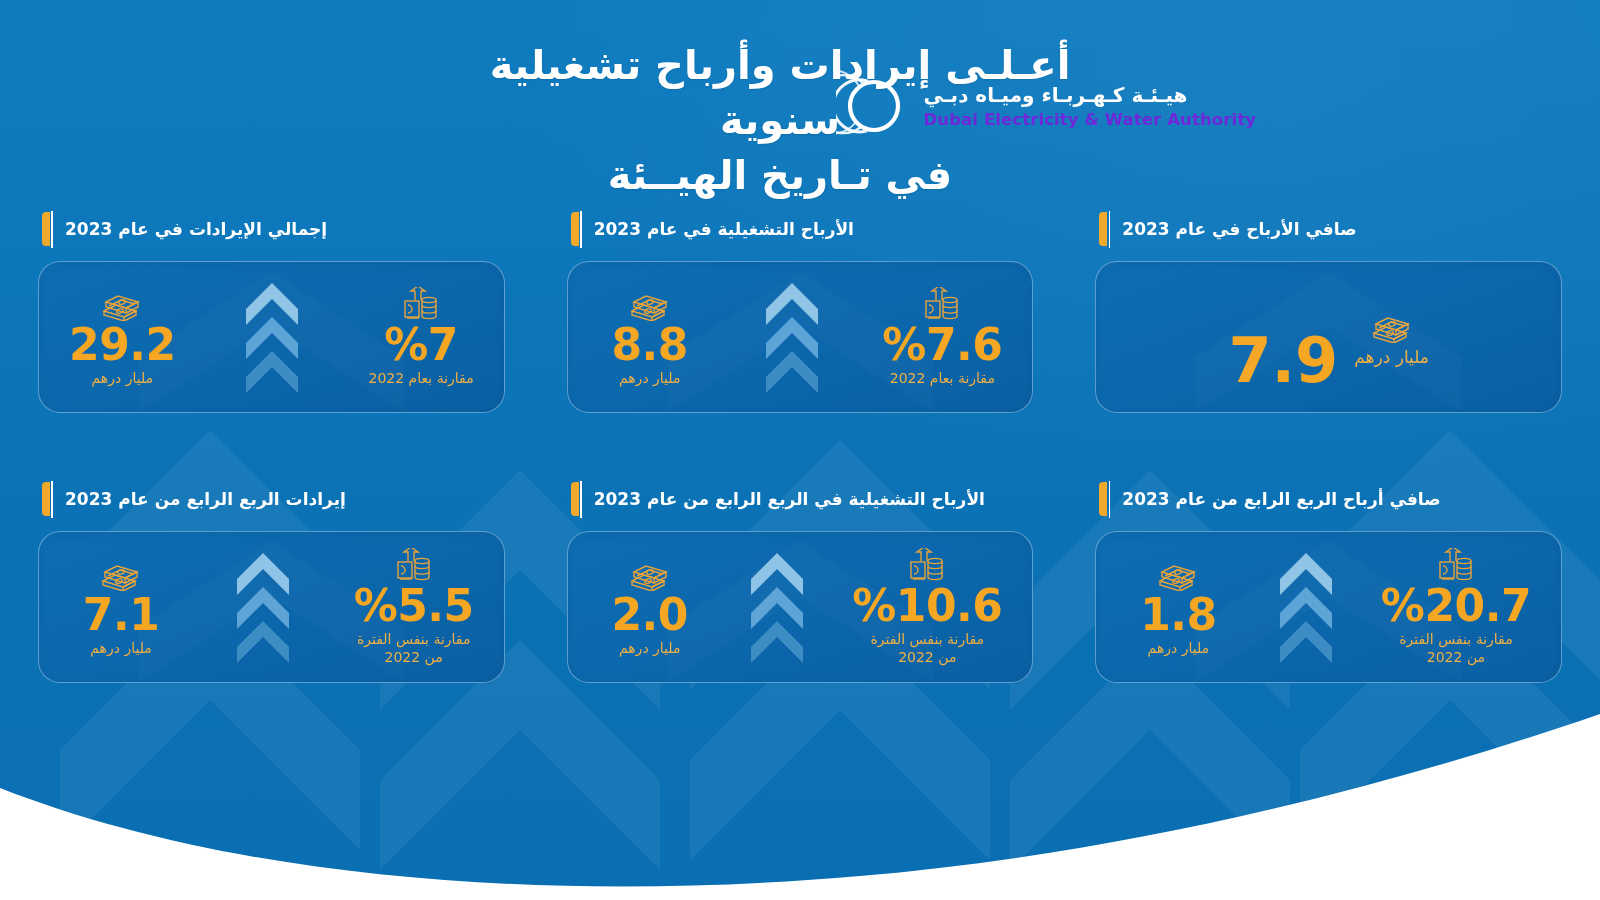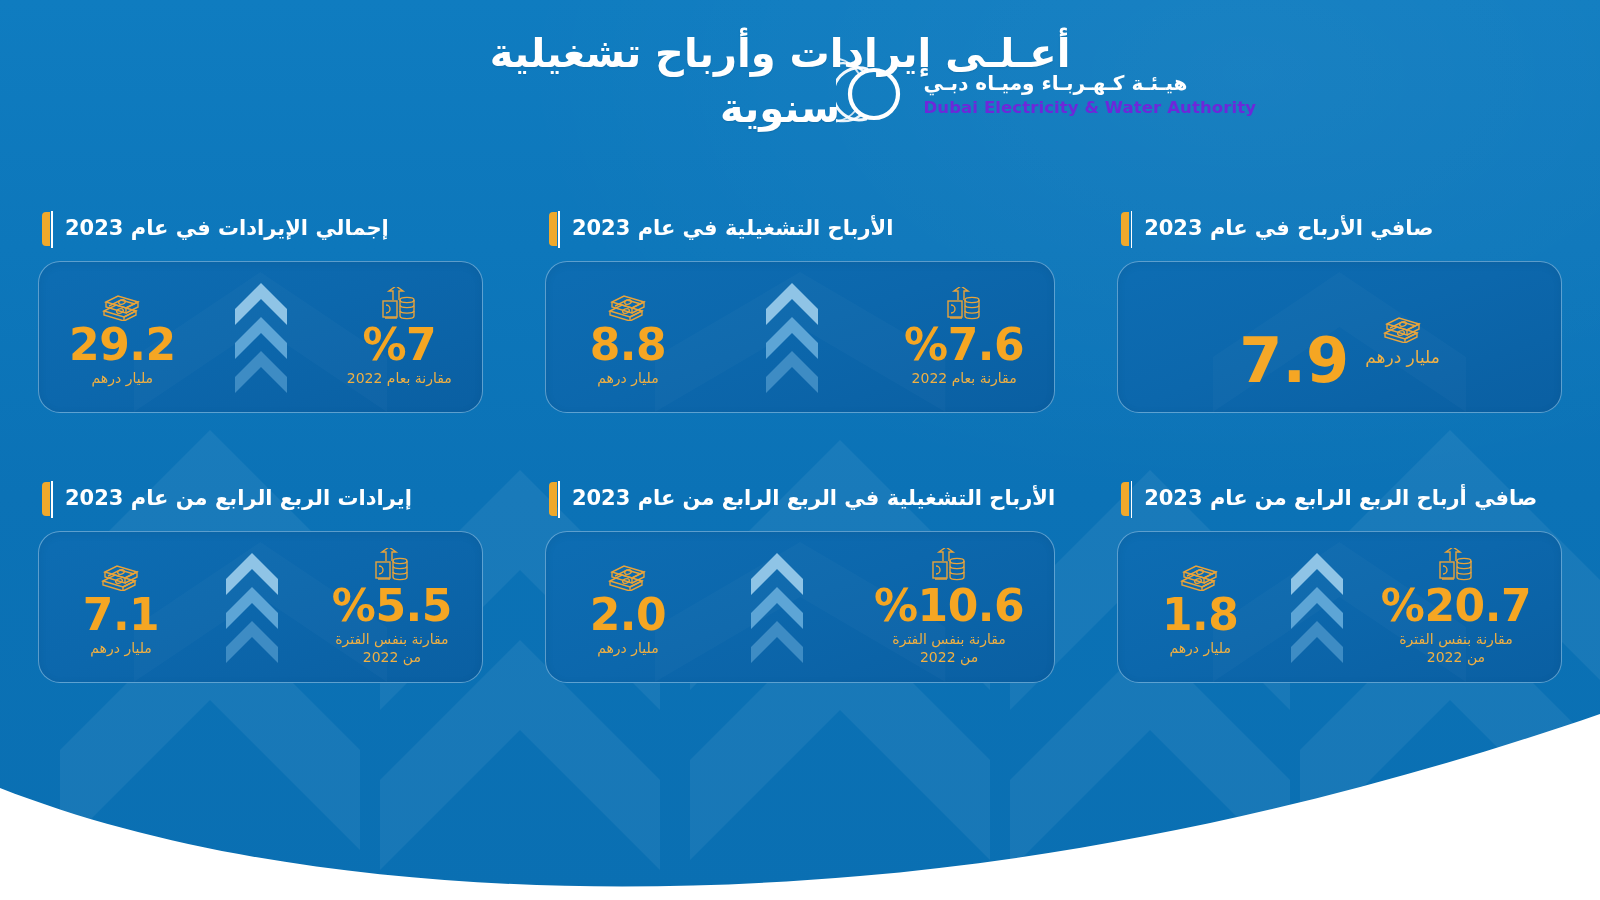--- a/index.html
+++ b/index.html
@@ -24,21 +24,21 @@
   .wm{position:absolute;opacity:.055;}
   .wm svg{display:block;}
 
   
   #wave{
     position:absolute;left:0;bottom:0;width:1600px;height:230px;
   }
   #wave svg{display:block;width:1600px;height:230px;}
 
   
-  #header{position:absolute;left:0;top:0;width:1296px;height:185px;}
+  #header{position:absolute;left:0;top:12px;width:1296px;height:185px;}
   #page-title{
     position:absolute;left:430px;top:26px;width:700px;
     text-align:center;color:#ffffff;
     font-size:40px;font-weight:bold;line-height:1.38;
     letter-spacing:.2px;
     text-shadow:0 1px 2px rgba(0,0,0,.10);
   }
   #page-title .l2{display:block;}
 
   #logo{position:absolute;right:40px;top:58px;display:flex;align-items:center;gap:16px;direction:rtl;}
@@ -63,21 +63,21 @@
     position:relative;width:11px;height:34px;flex:0 0 auto;
   }
   .head-marker .bar{
     position:absolute;right:3px;top:0;width:8px;height:34px;
     background:#F0A92B;border-radius:4px 0 0 4px;
   }
   .head-marker .line{
     position:absolute;right:0;top:-1px;width:1.6px;height:37px;background:#ffffff;
   }
   .cell-title{
-    color:#ffffff;font-size:21px;font-weight:bold;white-space:nowrap;
+    color:#ffffff;font-size:17px;font-weight:bold;white-space:nowrap;
     line-height:1.2;
   }
 
   .card{
     margin-top:8px;
     height:150px;border-radius:22px;
     background:linear-gradient(160deg,#0D6DB3 0%, #0C67AC 48%, #0A5FA2 100%);
     border:1px solid rgba(160,205,235,.55);
     box-shadow:0 2px 10px rgba(0,0,0,.06) inset;
     display:flex;flex-direction:row-reverse;align-items:center;
@@ -153,20 +153,21 @@
   <div id="wave">
     <svg viewBox="0 0 1600 230" preserveAspectRatio="none">
       <path d="M0 118 C 240 212, 560 232, 860 206 C 1120 184, 1380 120, 1600 44 L1600 230 L0 230 Z" fill="#ffffff"></path>
     </svg>
   </div>
 </div>
 
 <div id="header">
   <div id="page-title">
     <span>أعـلـى إيرادات وأرباح تشغيلية سنوية</span>
+    <span class="l2">في تـاريخ الهيــئة</span>
   </div>
 
   <div id="logo">
     <div id="logo-text">
       <div id="logo-ar">هيـئـة كـهـربـاء وميـاه دبـي</div>
       <div id="logo-en">Dubai Electricity &amp; Water Authority</div>
     </div>
     <div id="logo-mark">
       <svg viewBox="0 0 72 72" width="72" height="72">
         <g fill="none" stroke="#ffffff" stroke-linecap="round">

